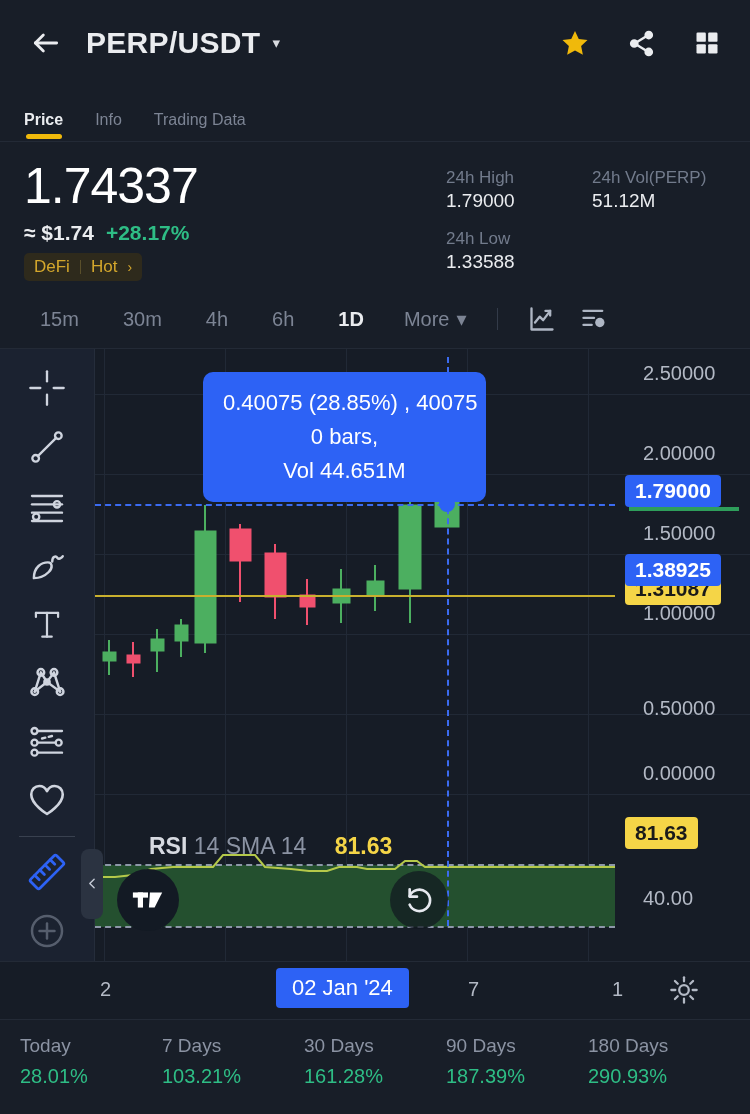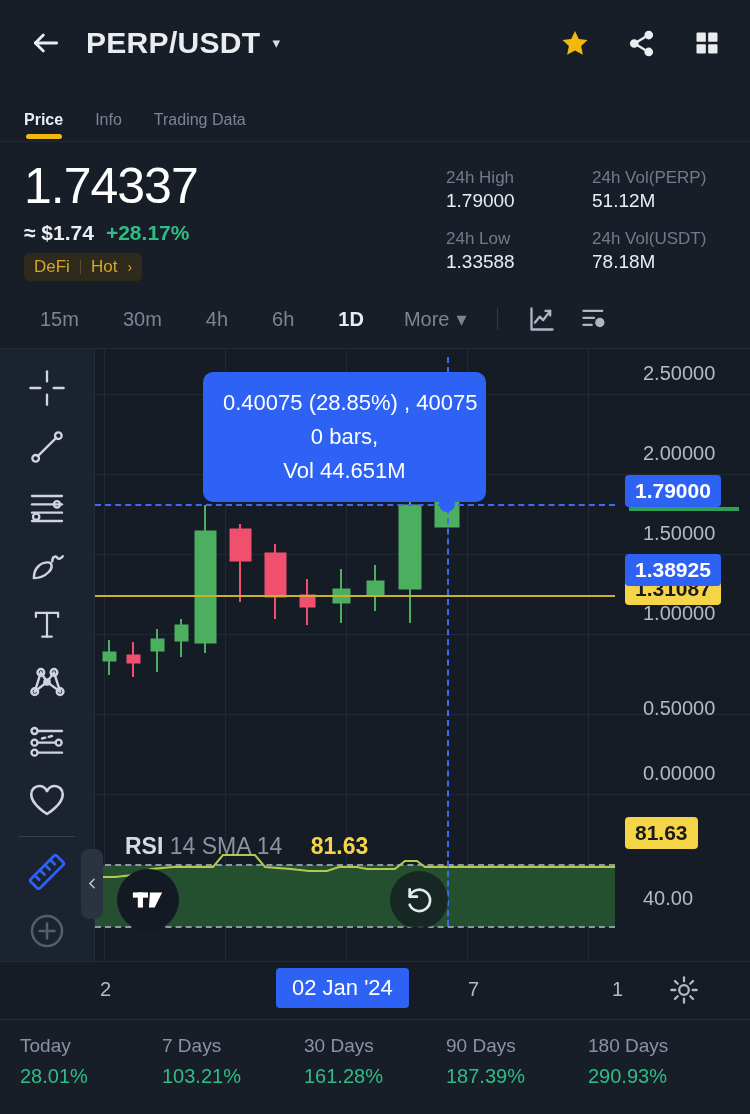--- a/index.html
+++ b/index.html
@@ -92,21 +92,21 @@
     position:absolute; background:#2d62f5; border-radius:10px;
     padding:14px 20px; text-align:center; z-index:5;
   }
   .tooltip div { font-size:22px; color:#fff; line-height:1.55; white-space:nowrap; }
 
   .rsi-band { position:absolute; background:#24502f; }
   .rsi-band::before, .rsi-band::after {
     content:""; position:absolute; left:0; right:0; height:0; border-top:2px dashed #8d97a8;
   }
   .rsi-band::before { top:-1px; } .rsi-band::after { bottom:-1px; }
-  .rsi-legend { position:absolute; font-size:23px; z-index:4; white-space:nowrap; }
+  .rsi-legend { position:absolute; font-size:23px; z-index:4; white-space:nowrap;margin-left:24px; }
   .rsi-legend .nm { color:#d7dae1; font-weight:bold; }
   .rsi-legend .pr { color:#8b93a3; }
   .rsi-legend .vl { color:#f5d547; font-weight:bold; margin-left:22px; }
 
   .tv-logo {
     position:absolute; width:62px; height:62px; border-radius:50%;
     background:#131a24; display:flex; align-items:center; justify-content:center; z-index:7;
   }
   .undo-btn {
     position:absolute; width:58px; height:58px; border-radius:50%;
@@ -199,24 +199,20 @@
         <div class="stat-lbl">24h High</div>
         <div class="stat-val">1.79000</div>
       </div>
       <div class="stat-cell">
         <div class="stat-lbl">24h Vol(PERP)</div>
         <div class="stat-val">51.12M</div>
       </div>
       <div class="stat-cell">
         <div class="stat-lbl">24h Low</div>
         <div class="stat-val">1.33588</div>
-      </div>
-      <div class="stat-cell">
-        <div class="stat-lbl">24h Vol(USDT)</div>
-        <div class="stat-val">78.18M</div>
       </div>
     </div>
   </div>
 
   <div class="tf-row">
     <div class="tf">15m</div>
     <div class="tf">30m</div>
     <div class="tf">4h</div>
     <div class="tf">6h</div>
     <div class="tf active">1D</div>

